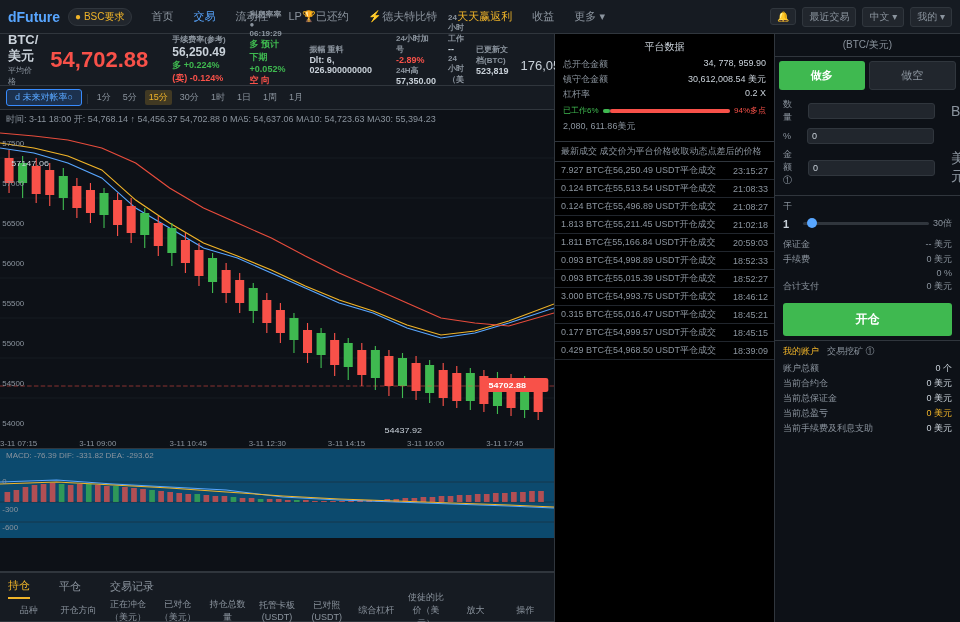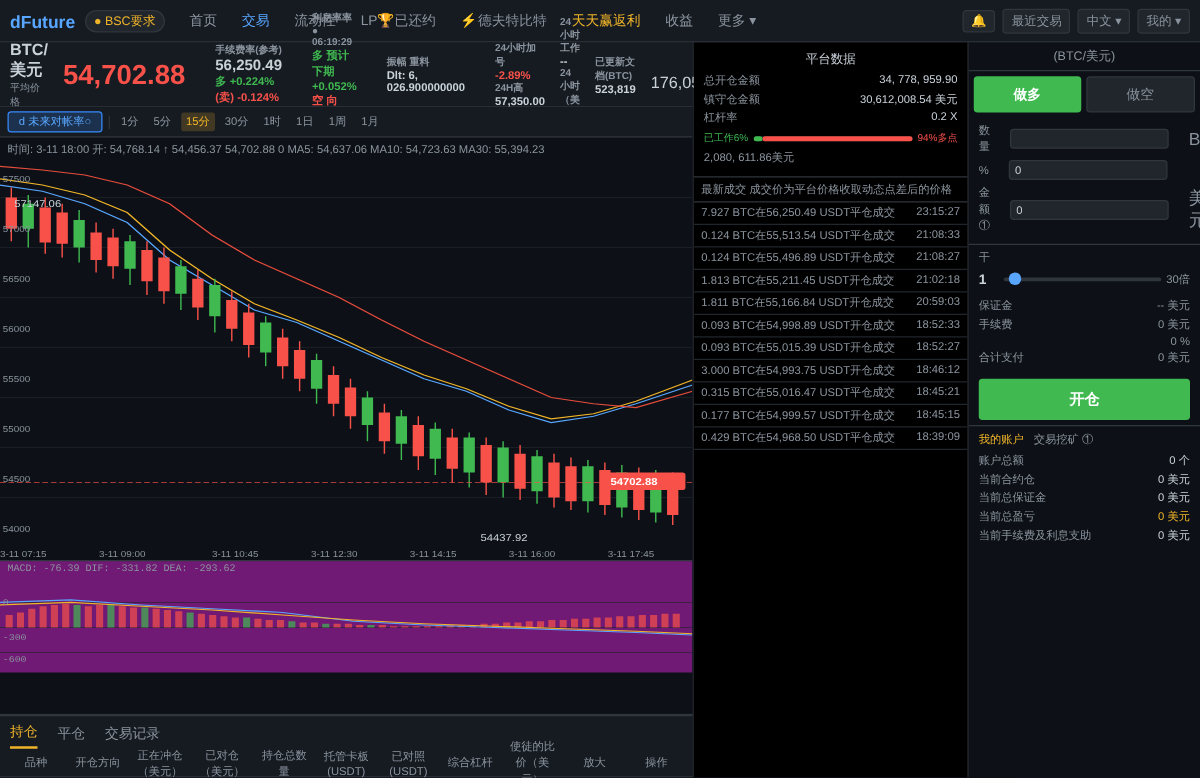--- a/index.html
+++ b/index.html
@@ -176,21 +176,21 @@
     }
 
     
     .bottom-tabs {
       display: flex;
       background: #161b22;
       border-top: 1px solid #30363d;
       height: 28px;
       align-items: center;
       padding: 0 8px;
-      gap: 16px;
+      gap: 29px;
     }
     .bottom-tab {
       color: #8b949e;
       font-size: 11px;
       cursor: pointer;
       padding: 4px 0;
     }
     .bottom-tab.active {
       color: #f0b429;
       border-bottom: 2px solid #f0b429;
@@ -281,20 +281,21 @@
       border-bottom: 1px solid #30363d;
       display: flex;
       justify-content: space-between;
     }
     .trade-item {
       display: flex;
       justify-content: space-between;
       padding: 2px 6px;
       font-size: 9px;
       border-bottom: 1px solid #21262d;
+      align-items: center;
     }
     .trade-desc { color: #8b949e; flex: 1; }
     .trade-time { color: #8b949e; width: 50px; text-align: right; }
 
     
     .right-panel {
       width: 185px;
       display: flex;
       flex-direction: column;
       background: #0d1117;
@@ -711,21 +712,21 @@
             <text x="70" y="318" font-size="7" fill="#8b949e">3-11 09:00</text>
             <text x="150" y="318" font-size="7" fill="#8b949e">3-11 10:45</text>
             <text x="220" y="318" font-size="7" fill="#8b949e">3-11 12:30</text>
             <text x="290" y="318" font-size="7" fill="#8b949e">3-11 14:15</text>
             <text x="360" y="318" font-size="7" fill="#8b949e">3-11 16:00</text>
             <text x="430" y="318" font-size="7" fill="#8b949e">3-11 17:45</text>
           </svg>
         </div>
       </div>
 
-      <div style="height:90px;border-top:1px solid #30363d;position:relative;background:#701a75;font-family:Liberation Mono, monospace;">
+      <div style="height:90px;border-top:1px solid #30363d;position:relative;background:#0c4a6e;">
         <div style="font-size:8px;color:#8b949e;padding:2px 6px;">MACD: -76.39  DIF: -331.82  DEA: -293.62</div>
         <svg width="100%" height="70" viewBox="0 0 490 70" preserveAspectRatio="none">
           <line x1="0" y1="20" x2="490" y2="20" stroke="#21262d" stroke-width="0.5"></line>
           <line x1="0" y1="40" x2="490" y2="40" stroke="#21262d" stroke-width="0.5"></line>
           <line x1="0" y1="60" x2="490" y2="60" stroke="#21262d" stroke-width="0.5"></line>
 
           <rect x="4" y="30" width="5" height="10" fill="#f85149" opacity="0.7"></rect>
           <rect x="12" y="28" width="5" height="12" fill="#f85149" opacity="0.7"></rect>
           <rect x="20" y="25" width="5" height="15" fill="#f85149" opacity="0.7"></rect>
           <rect x="28" y="23" width="5" height="17" fill="#f85149" opacity="0.7"></rect>

